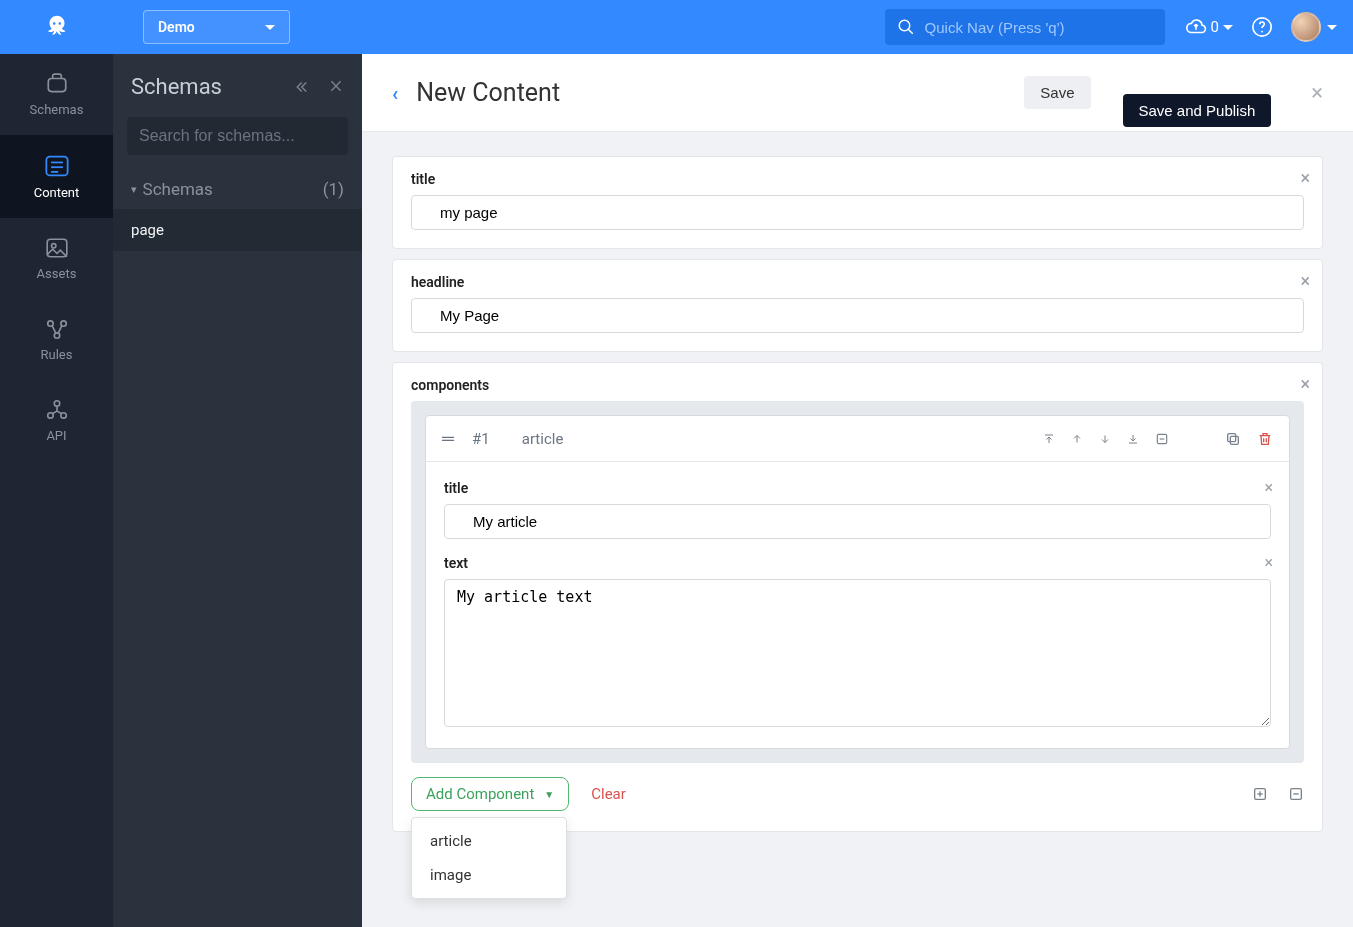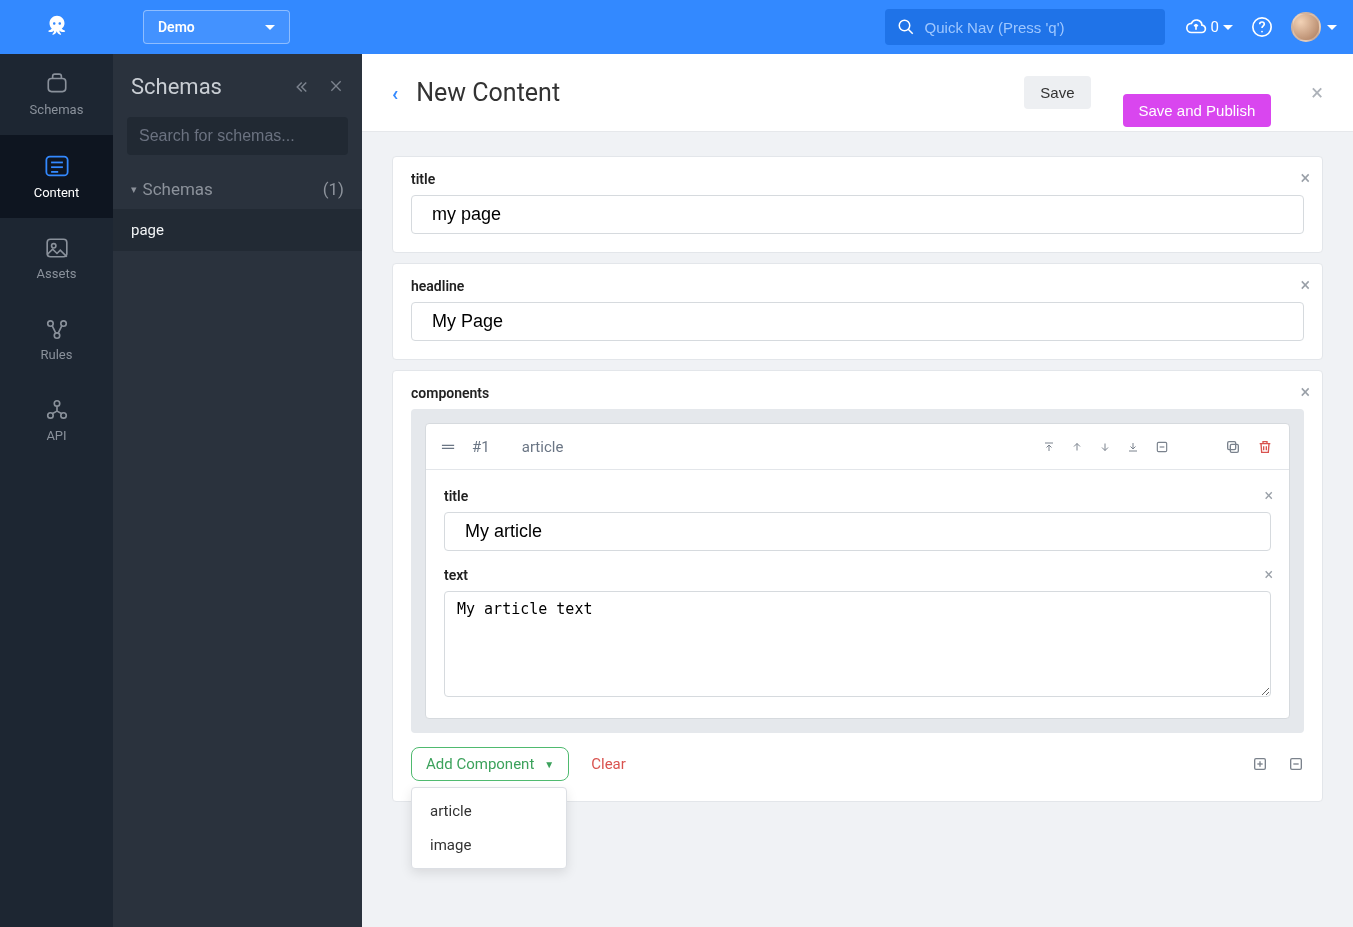--- a/index.html
+++ b/index.html
@@ -164,48 +164,48 @@
       border-bottom: 1px solid #e6e8eb;
     }
     .main-header .title-wrap {
       display:flex; align-items:center; gap:18px;
     }
     .back-icon { color:#3389ff; font-size:20px; font-weight:bold; }
     .main-title { font-size: 25px; font-weight: 400; color:#333; }
     .header-actions { display:flex; align-items:center; gap:32px; }
     .btn { border-radius:4px; padding:8px 16px; font-size:15px; cursor:pointer; border:none; }
     .btn-muted { background:#edeff2; color:#333; }
-    .btn-primary { background:#d946ef; color:white;margin-top:36px; }
+    .btn-primary { background:#0f172a; color:white;margin-top:36px; }
     .close-x { font-size:22px; color:#adb2b9; cursor:pointer; margin-left:8px; }
 
     .form-area { padding: 24px 30px 40px 30px; }
     .field-card {
       background: white;
       border: 1px solid #e3e6ea;
       border-radius: 4px;
       padding: 14px 18px 18px 18px;
       margin-bottom: 10px;
       position: relative;
     }
     .field-label {
       font-weight: 600; font-size: 14px; color:#222; margin-bottom:8px;
     }
     .field-x {
       position:absolute; top:10px; right:12px;
       color:#9aa0a8; cursor:pointer; font-size:18px;
     }
     .text-input {
       width:100%; border:1px solid #d6dade; border-radius:4px;
-      padding:8px 20px; font-size:18px; outline:none;
+      padding:8px 28px; font-size:15px; outline:none;
     }
     .text-input::placeholder { color:#9aa0a8; }
     .textarea {
       width:100%; border:1px solid #d6dade; border-radius:4px;
       padding:8px 12px; font-size:15px; outline:none;
-      resize: both; height: 106px;
+      resize: both; height: 148px;
     }
 
     .components-inner {
       background:#e5e8ec; border-radius:4px; padding:14px;
     }
     .component-box {
       background:white; border:1px solid #d6dade; border-radius:4px;
     }
     .component-header {
       display:flex; align-items:center;

